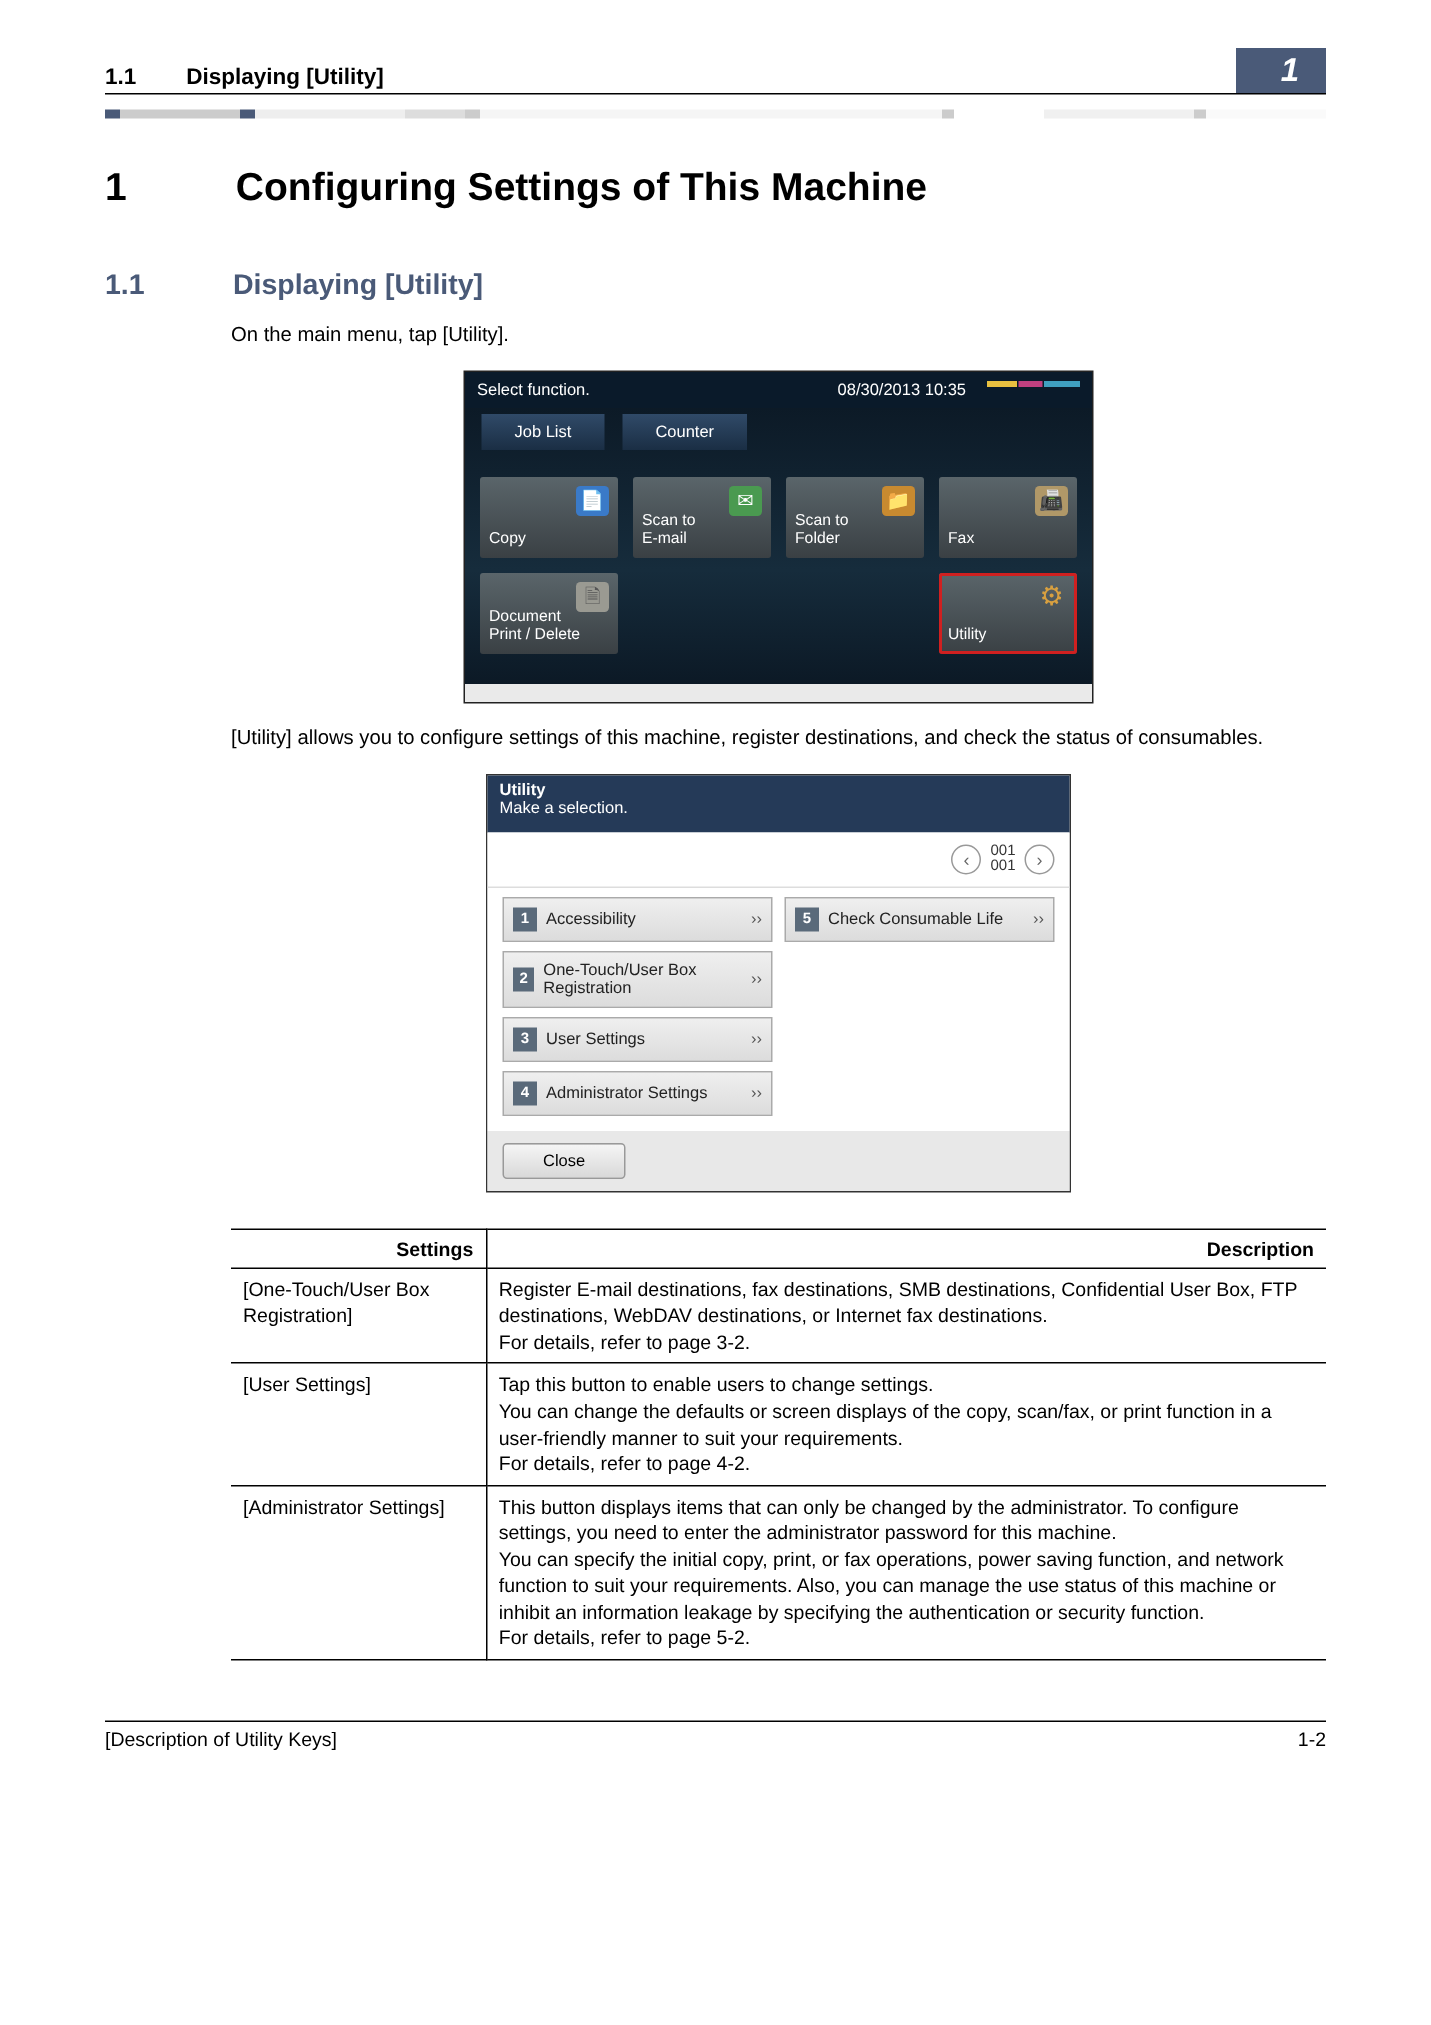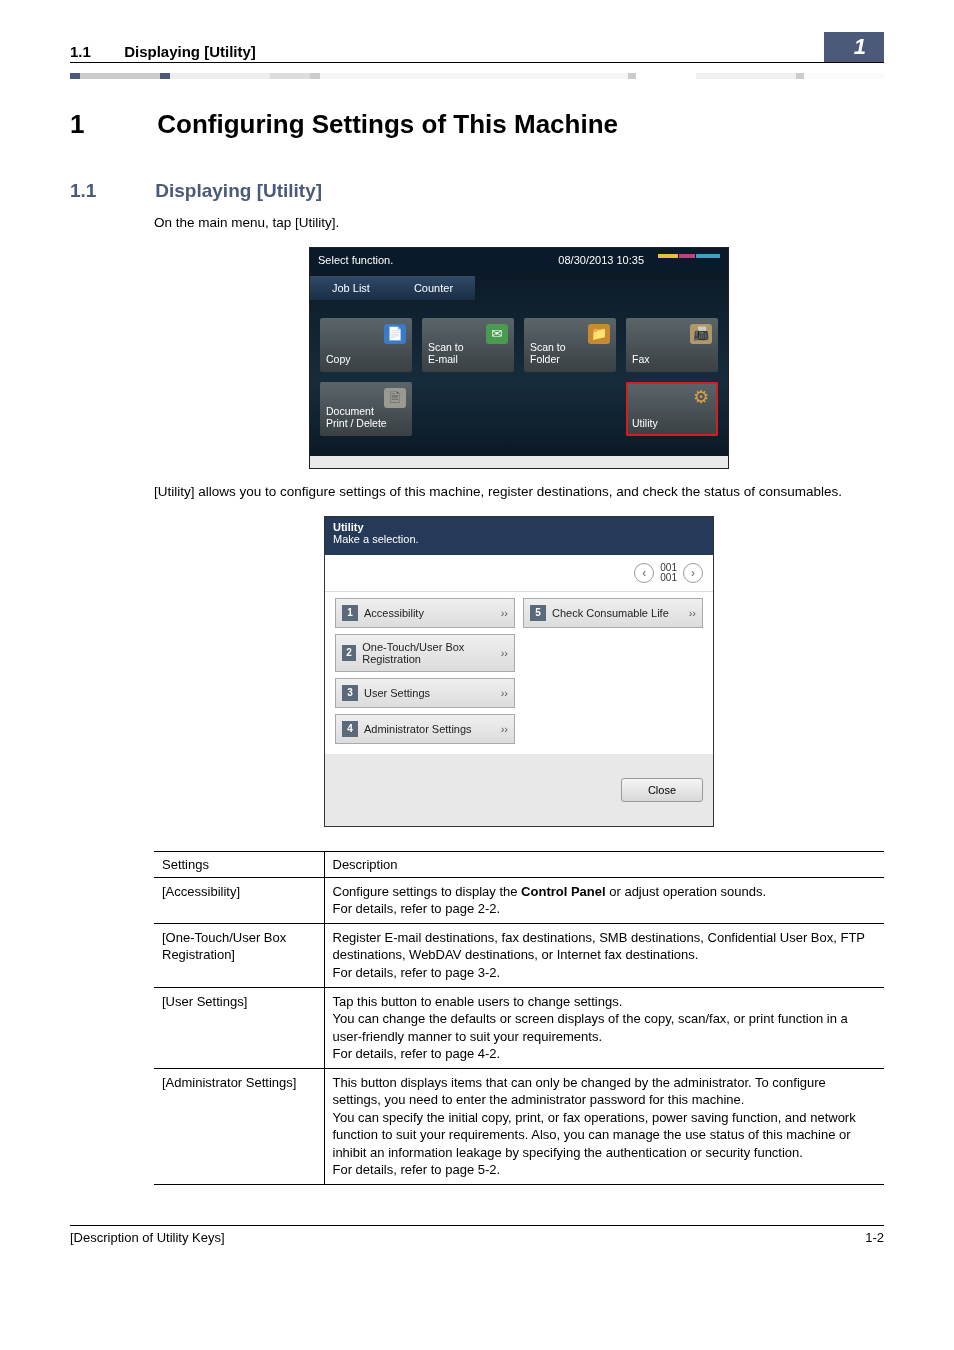--- a/index.html
+++ b/index.html
@@ -79,21 +79,21 @@
   .scr1-head {
     display: flex; justify-content: space-between;
     padding: 6px 8px;
     background: #0a1a2a;
   }
   .scr1-bars { display: flex; gap:1px; margin-left: 8px;}
   .tbar { width: 20px; height: 4px; }
   .ty { background: #e8c040; }
   .tm { background: #c04080; }
   .tc { background: #40a0c0; }
-  .scr1-topbtns { display: flex; gap: 0; padding: 4px 0; }
+  .scr1-topbtns { display: flex; gap: 12px; padding: 4px 11px; }
   .tabbtn {
     background: linear-gradient(#304a68, #1a2e44);
     padding: 6px 22px;
     font-size: 11px;
     text-align: center;
     color: #fff;
   }
   .scr1-grid {
     display: grid;
     grid-template-columns: repeat(4, 1fr);
@@ -177,45 +177,45 @@
   }
   .numbadge {
     background: #5a6a7a; color: #fff;
     width: 16px; height: 16px;
     font-size: 10px; font-weight: bold;
     display: flex; align-items: center; justify-content: center;
   }
   .menuarrow { position: absolute; right: 6px; color: #555; font-size: 11px; }
   .scr2-foot {
     background: #e8e8e8;
-    padding: 24px 10px;
-    display: flex;
-    justify-content: flex-end;
+    padding: 8px 10px;
+    display: flex;
+    justify-content: flex-start;
   }
   .closebtn {
     background: linear-gradient(#f5f5f5, #d8d8d8);
     border: 1px solid #999;
     padding: 5px 26px;
     font-size: 11px;
     border-radius: 3px;
   }
 
   
   table.settings {
     width: 100%;
     border-collapse: collapse;
     font-size: 13px;
     margin-top: 10px;
   }
   table.settings th {
-    text-align: left;
+    text-align: right;
     border-top: 1.2px solid #000;
     border-bottom: 1.2px solid #000;
     padding: 5px 8px;
-    font-weight: normal;
+    font-weight: bold;
   }
   table.settings td {
     border-bottom: 0.7px solid #000;
     padding: 5px 8px;
     vertical-align: top;
     line-height: 1.35;
   }
   table.settings th:first-child,
   table.settings td:first-child {
     width: 170px;
@@ -370,25 +370,20 @@
 
   <table class="settings">
     <thead>
       <tr>
         <th>Settings</th>
         <th>Description</th>
       </tr>
     </thead>
     <tbody id="settings-tbody">
         <tr>
-          <td>[Accessibility]</td>
-          <td>Configure settings to display the <b>Control Panel</b><span style="white-space: pre-line;"> or adjust operation sounds.
-For details, refer to page 2-2.</span></td>
-        </tr>
-        <tr>
           <td>[One-Touch/User Box Registration]</td>
           <td style="white-space: pre-line;">Register E-mail destinations, fax destinations, SMB destinations, Confidential User Box, FTP destinations, WebDAV destinations, or Internet fax destinations.
 For details, refer to page 3-2.</td>
         </tr>
         <tr>
           <td>[User Settings]</td>
           <td style="white-space: pre-line;">Tap this button to enable users to change settings.
 You can change the defaults or screen displays of the copy, scan/fax, or print function in a user-friendly manner to suit your requirements.
 For details, refer to page 4-2.</td>
         </tr>

